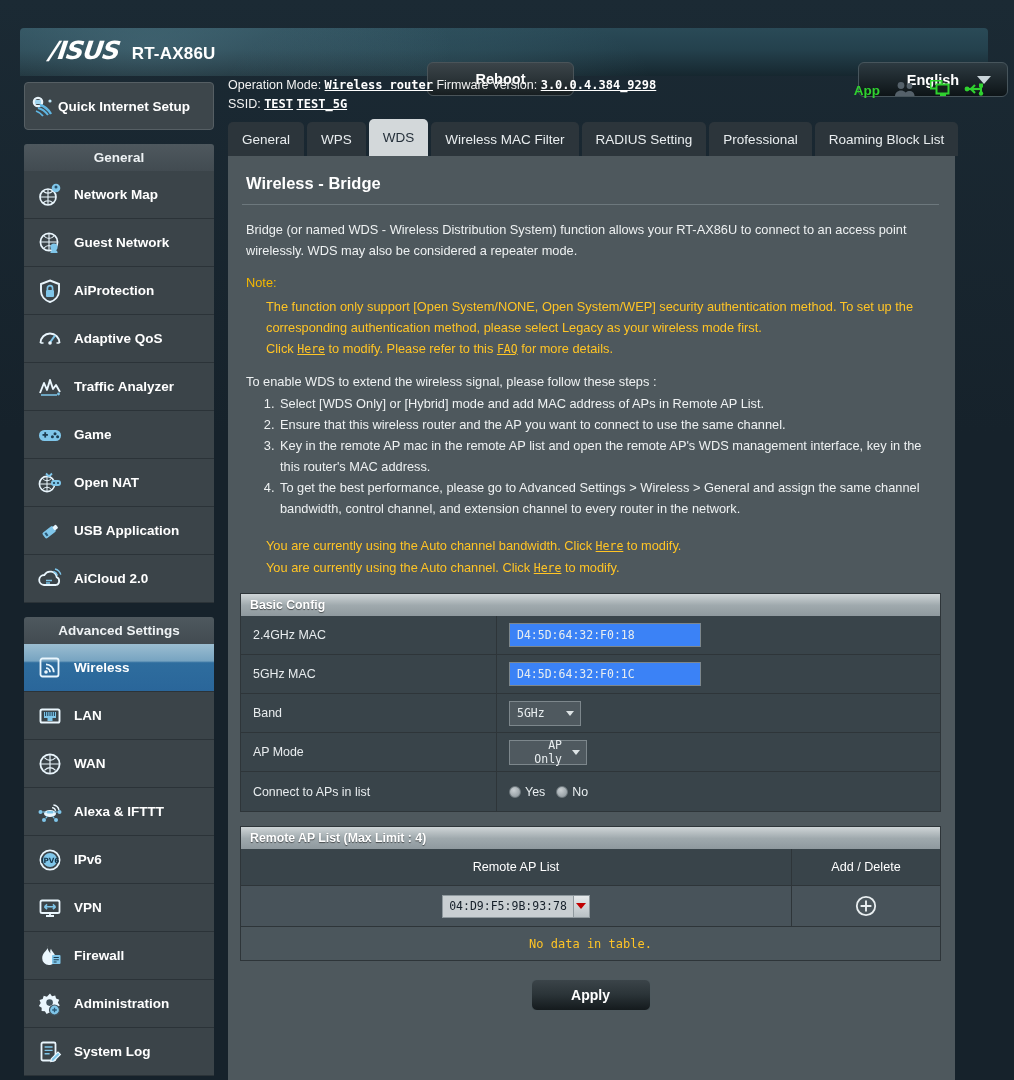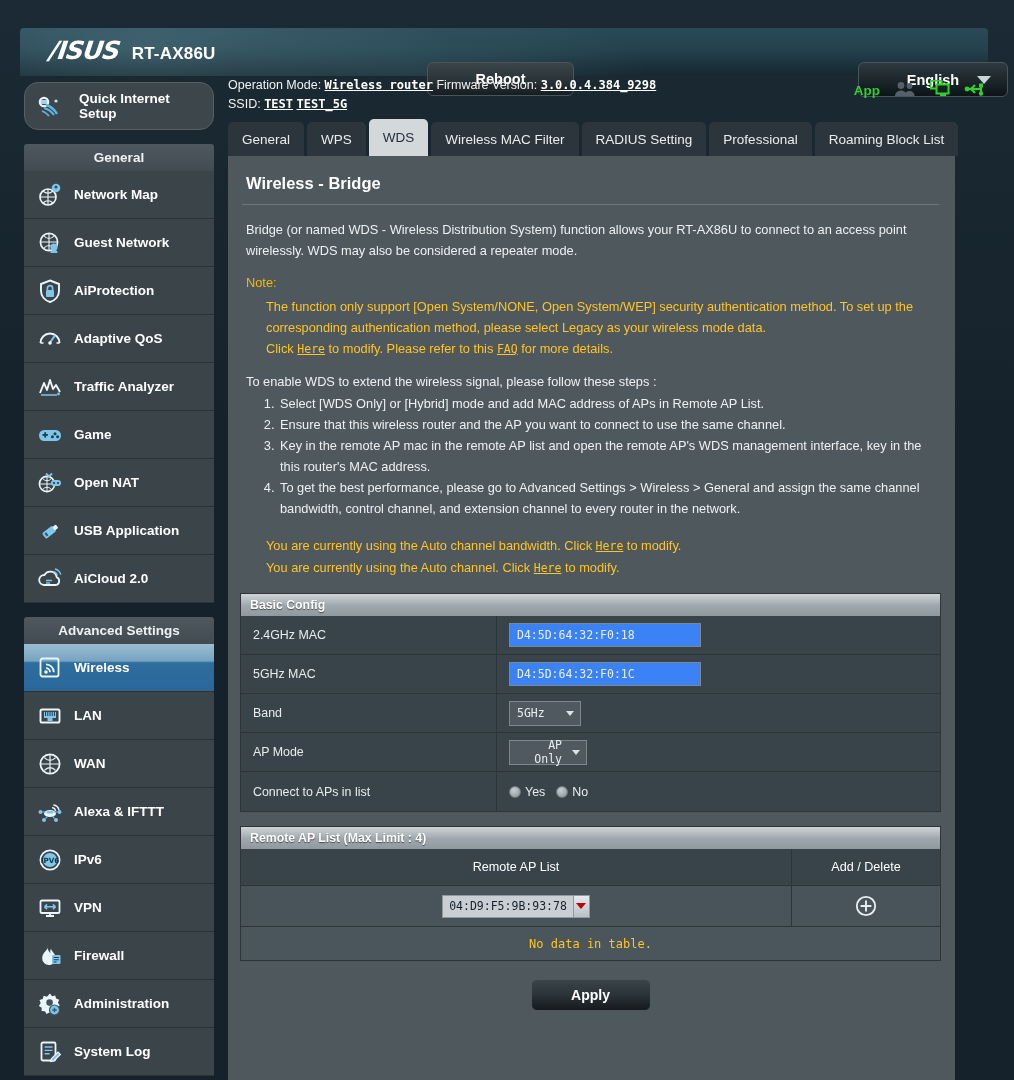--- a/index.html
+++ b/index.html
@@ -103,22 +103,22 @@
   }
   .tab.active {
     background: #d3d8da; color: #25303a; font-weight: normal;
     height: 37px;
   }
 
   
   #leftcol { position: absolute; left: 24px; top: 82px; width: 190px; }
   .qis {
     height: 48px; width: 190px;
-    background: #3d464b; border: 1px solid #565f64; border-radius: 14px;
-    display: flex; align-items: center; gap: 17px; padding: 0 10px;
+    background: #3d464b; border: 1px solid #565f64; border-radius: 4px;
+    display: flex; align-items: center; gap: 2px; padding: 0 4px;
     color: #ffffff; font-size: 13.5px; font-weight: bold;
     cursor: pointer; line-height: 15px;
   }
   .railgroup { margin-top: 14px; }
   .railhdr {
     height: 27px; width: 190px;
     background: linear-gradient(180deg,#4e585e,#424b51);
     color: #eef2f4; font-size: 13.5px; font-weight: bold;
     display: flex; align-items: center; justify-content: center;
     border-radius: 3px 3px 0 0;
@@ -547,21 +547,21 @@
   </div>
 </div>
 
 <div id="content">
   <div class="page-title">Wireless - Bridge</div>
   <div class="rule"></div>
 
   <div class="para">Bridge (or named WDS - Wireless Distribution System) function allows your RT-AX86U to connect to an access point wirelessly. WDS may also be considered a repeater mode.</div>
 
   <div class="note-head">Note:</div>
-  <div class="note-body">The function only support [Open System/NONE, Open System/WEP] security authentication method. To set up the corresponding authentication method, please select Legacy as your wireless mode data.</div>
+  <div class="note-body">The function only support [Open System/NONE, Open System/WEP] security authentication method. To set up the corresponding authentication method, please select Legacy as your wireless mode first.</div>
   <div class="note-body">
     <span>Click </span><span class="ulink">Here</span><span> to modify. Please refer to this </span><span class="ulink">FAQ</span><span> for more details.</span>
   </div>
 
   <div class="steps-intro">To enable WDS to extend the wireless signal, please follow these steps :</div>
   <ol class="steps" id="steps-list">
       <li>Select [WDS Only] or [Hybrid] mode and add MAC address of APs in Remote AP List.</li>
       <li>Ensure that this wireless router and the AP you want to connect to use the same channel.</li>
       <li>Key in the remote AP mac in the remote AP list and open the remote AP's WDS management interface, key in the this router's MAC address.</li>
       <li>To get the best performance, please go to Advanced Settings &gt; Wireless &gt; General and assign the same channel bandwidth, control channel, and extension channel to every router in the network.</li>

